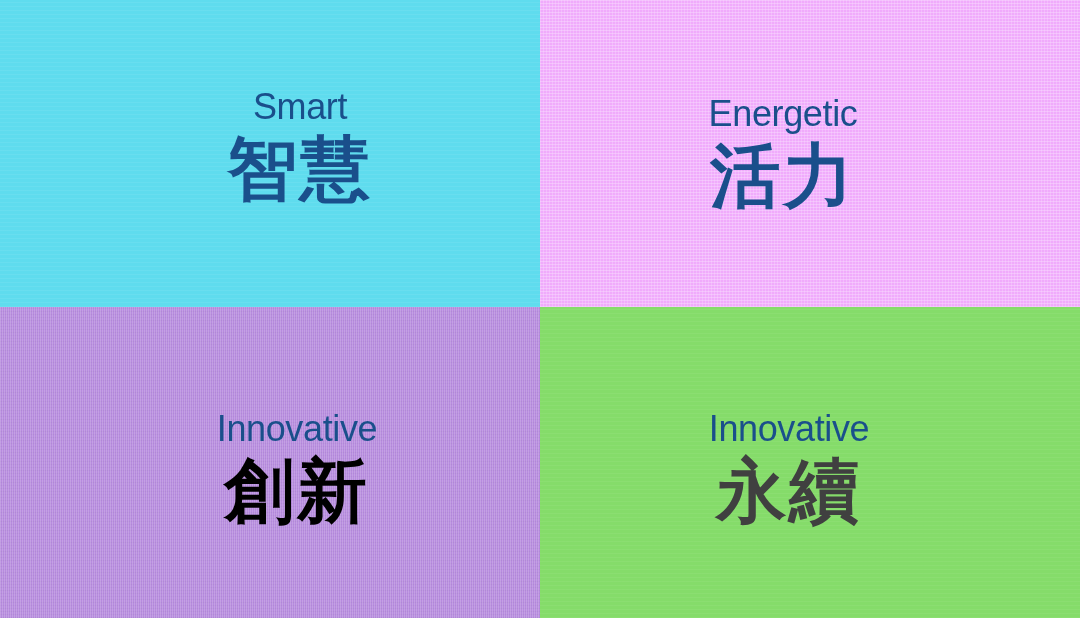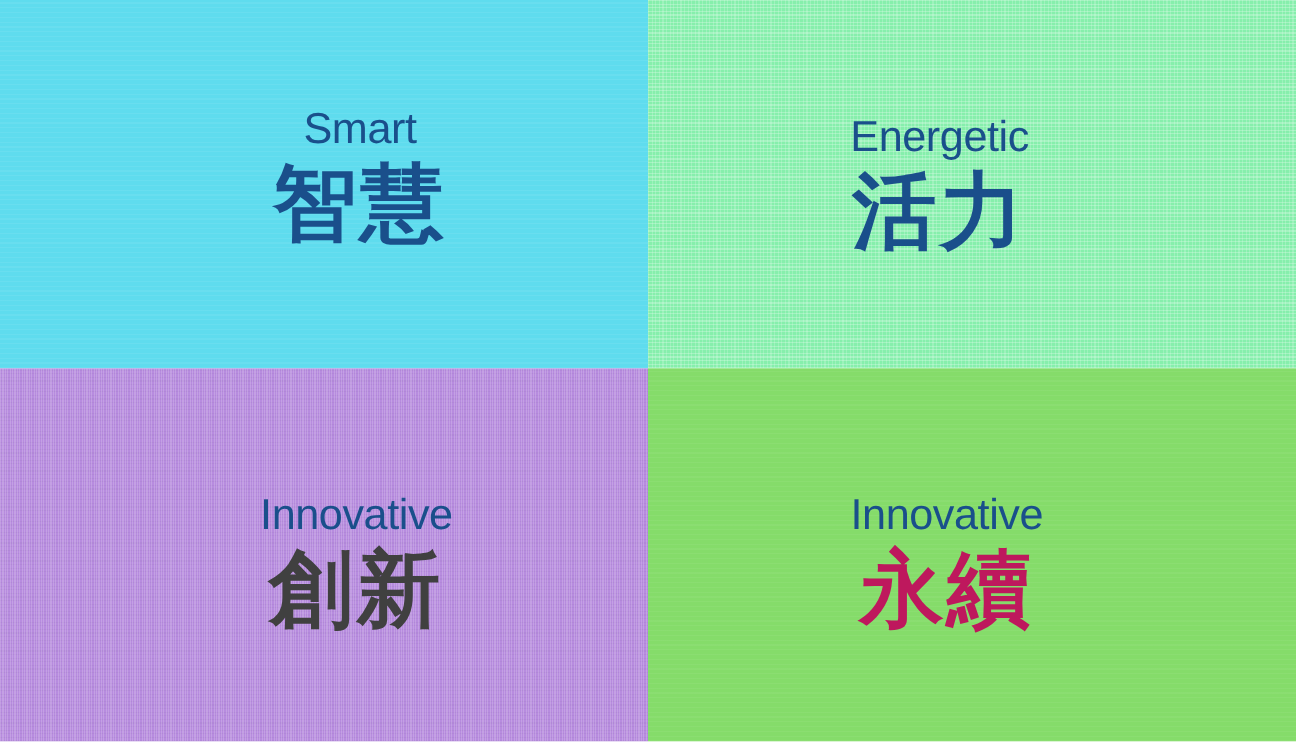--- a/index.html
+++ b/index.html
@@ -94,37 +94,37 @@
 <div class="canvas">
 
   <div class="quadrant q-top-left" style="background-color: rgb(95, 220, 238);">
     <div class="texture texture-cyan"></div>
     <div class="value-block block-top-left">
       <div class="label-en" style="color: rgb(26, 79, 139);">Smart</div>
       <div class="label-zh" style="color: rgb(26, 79, 139);">智慧</div>
     </div>
   </div>
 
-  <div class="quadrant q-top-right" style="background-color: #86efac;">
+  <div class="quadrant q-top-right" style="background-color: #f0abfc;">
     <div class="texture texture-yellow"></div>
     <div class="value-block block-top-right">
       <div class="label-en" style="color: rgb(26, 79, 139);">Energetic</div>
       <div class="label-zh" style="color: rgb(26, 79, 139);">活力</div>
     </div>
   </div>
 
   <div class="quadrant q-bottom-left" style="background-color: rgb(183, 140, 223); text-decoration: underline;">
     <div class="texture texture-purple"></div>
     <div class="value-block block-bottom-left">
       <div class="label-en" style="color: rgb(26, 79, 139);">Innovative</div>
-      <div class="label-zh" style="color: #404040;">創新</div>
+      <div class="label-zh" style="color: #000000;">創新</div>
     </div>
   </div>
 
   <div class="quadrant q-bottom-right" style="background-color: rgb(133, 220, 106);">
     <div class="texture texture-green"></div>
     <div class="value-block block-bottom-right">
       <div class="label-en" style="color: rgb(26, 79, 139);">Innovative</div>
-      <div class="label-zh" style="color: #be185d;">永續</div>
+      <div class="label-zh" style="color: #404040;">永續</div>
     </div>
   </div>
 
 </div>
 
 </body></html>

